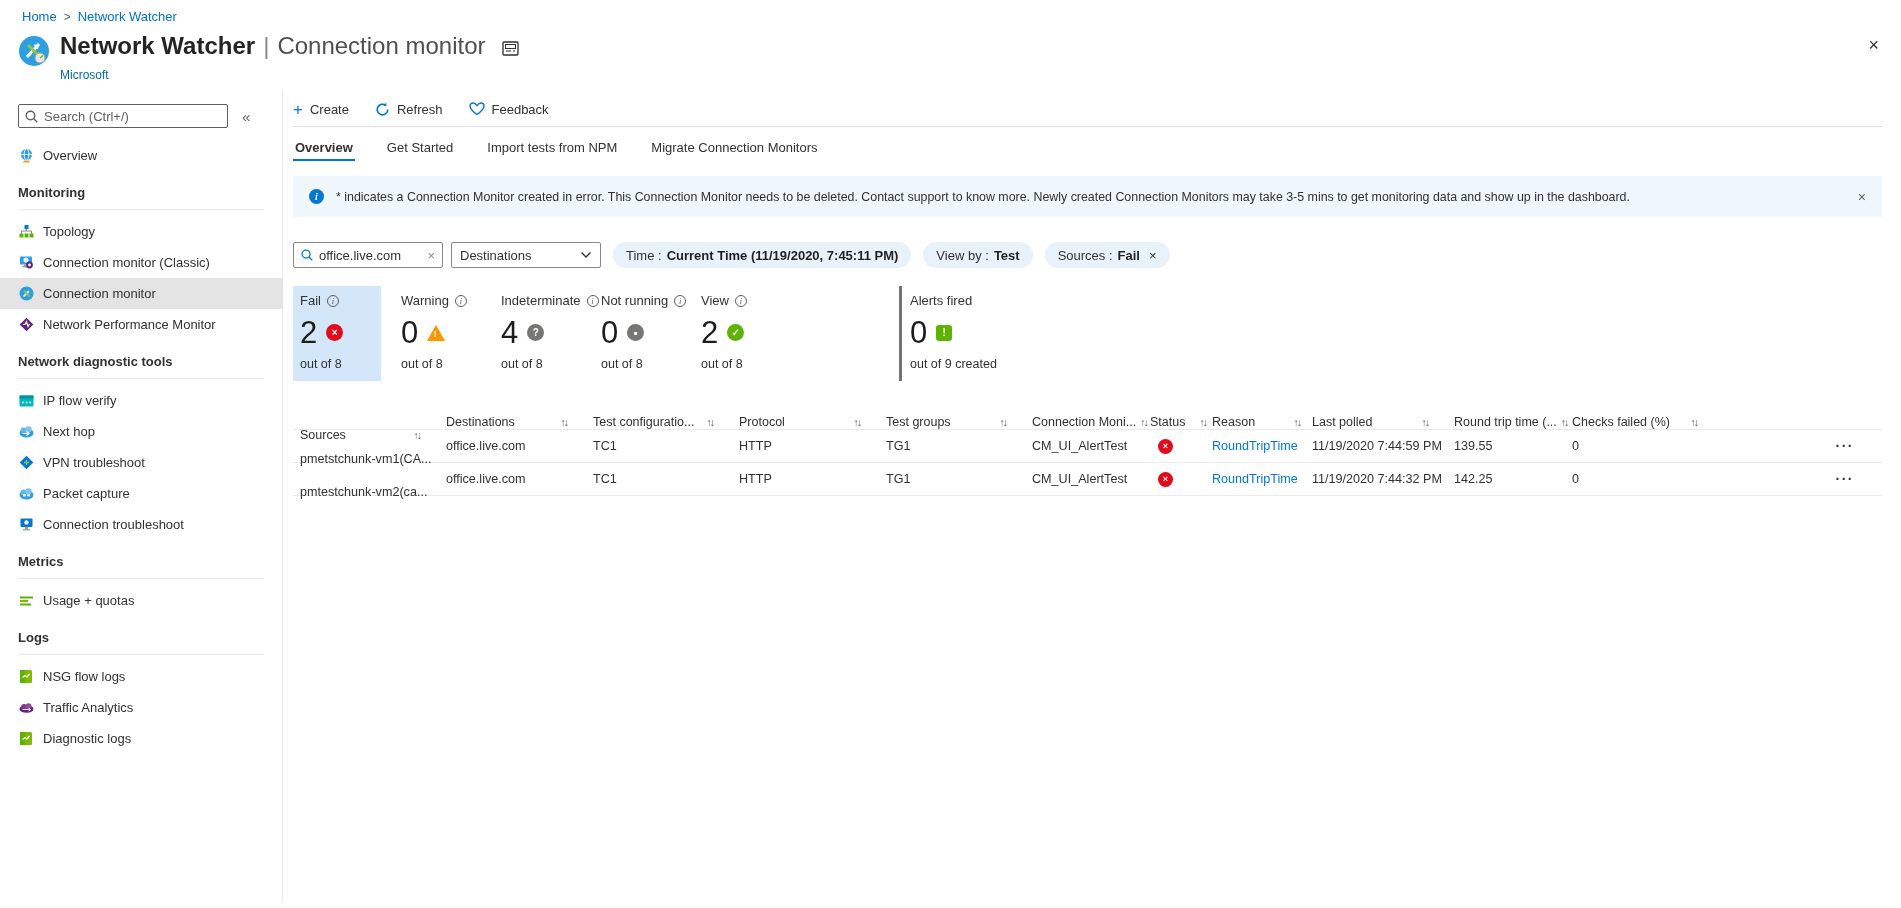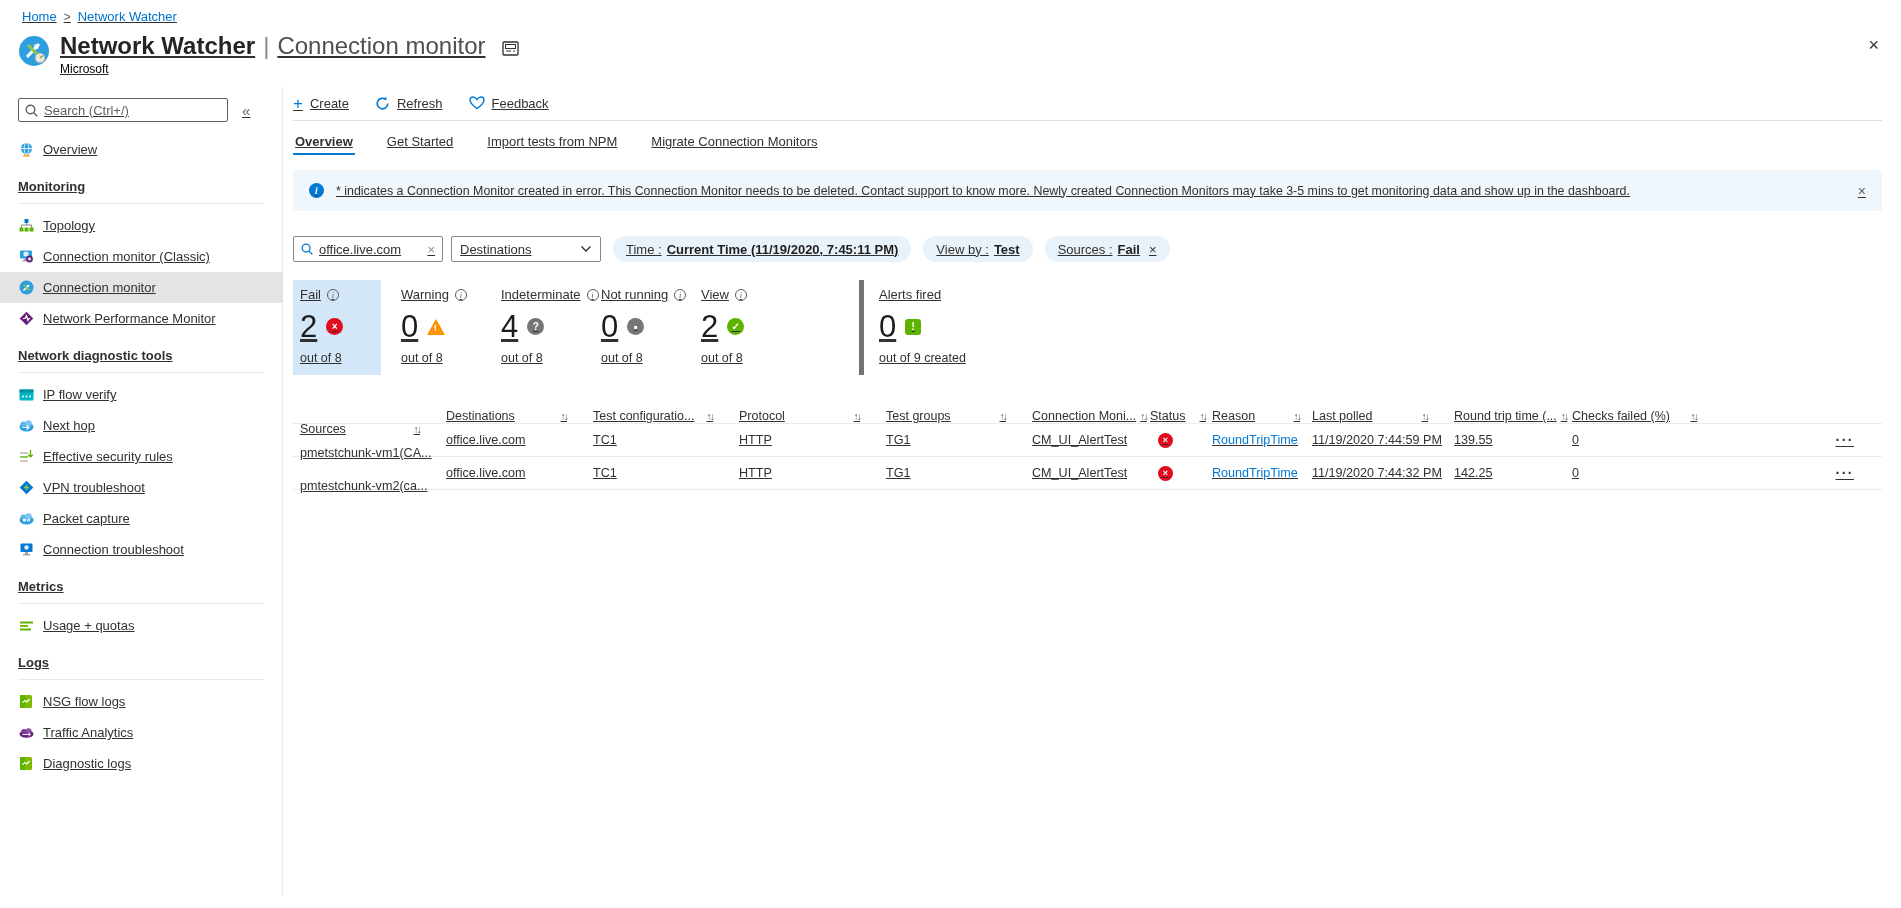--- a/index.html
+++ b/index.html
@@ -1,33 +1,33 @@
 <!DOCTYPE html>
 <html><head>
 <meta charset="utf-8">
 <style>
   * { margin:0; padding:0; box-sizing:border-box; }
   html,body { background:#fff; }
   .page {
     position:relative; width:1901px; height:908px; background:#fff;
-    font-family:"Liberation Sans", sans-serif; color:#323130; overflow:hidden;text-decoration:underline;
+    font-family:"Liberation Sans", sans-serif; color:#323130; overflow:hidden;
   }
   
   .breadcrumb { padding:9px 0 0 22px; font-size:13px; }
   .breadcrumb a { color:#0072c9; text-decoration:none; cursor:pointer; }
   .breadcrumb .sep { color:#605e5c; margin:0 7px; font-size:12px; }
   .titlebar { display:flex; align-items:flex-start; margin:8px 0 0 18px; }
   .nw-icon { width:32px; height:32px; margin-top:3px; }
   .title-col { margin-left:10px; }
   .title-line { font-size:24px; line-height:28px; display:flex; align-items:center; }
   .title-bold { font-weight:bold; color:#252423; }
   .title-div { color:#8a8886; font-weight:300; margin:0 8px; }
   .title-rest { color:#4f4f4f; font-weight:400; }
   .print-icon { margin-left:16px; margin-top:4px; cursor:pointer; }
-  .publisher { font-size:12px; color:#000000; margin-top:2px; }
+  .publisher { font-size:12px; color:#0369a1; margin-top:8px; }
   .page-close {
     position:absolute; top:36px; right:22px; font-size:18px; color:#323130;
     cursor:pointer; font-weight:400; line-height:18px;
   }
   
   .body { display:flex; margin-top:10px; height:810px; }
   .sidebar { width:283px; flex:none; border-right:1px solid #eaeaea; padding:12px 0 0 18px; }
   .search-row { display:flex; align-items:center; }
   .side-search {
     width:210px; height:24px; border:1px solid #605e5c; border-radius:2px;
@@ -106,21 +106,21 @@
   .card-num .n { font-size:31px; color:#1c1c1c; font-weight:400; line-height:31px; }
   .badge { width:17px; height:17px; border-radius:50%; margin-left:9px; display:flex; align-items:center; justify-content:center; color:#fff; flex:none; }
   .badge.fail { background:#e00b1c; font-size:10px; font-weight:bold; }
   .badge.indet { background:#767674; font-size:10px; font-weight:bold; }
   .badge.notrun { background:#767674; font-size:6px; }
   .badge.pass { background:#5db300; font-size:10px; font-weight:bold; }
   .tri { width:0; height:0; border-left:9px solid transparent; border-right:9px solid transparent; border-bottom:16px solid #ff9300; position:relative; margin-left:9px; }
   .tri span { position:absolute; left:-2.5px; top:4px; color:#fff; font-size:9px; font-weight:bold; }
   .sq-badge { width:16px; height:16px; border-radius:3px; background:#5db300; color:#fff; font-size:10px; font-weight:bold; display:flex; align-items:center; justify-content:center; margin-left:9px; }
   .card-sub { font-size:12.5px; color:#323130; margin-top:9px; }
-  .alerts { margin-left:65px; border-left:5px solid #737373; padding:7px 0 0 15px; }
+  .alerts { margin-left:105px; border-left:3px solid #737373; padding:7px 0 0 8px; }
   
   .grid { margin-top:21px; }
   .grid-head, .grid-row {
     display:grid;
     grid-template-columns:153px 147px 146px 147px 146px 118px 62px 100px 142px 118px 135px 1fr;
     align-items:center;
   }
   .grid-head { height:28px; border-bottom:1px solid #edebe9; }
   .th { display:flex; align-items:center; justify-content:space-between; font-size:12.5px; color:#323130; padding-right:26px; white-space:nowrap; overflow:visible; }
   .th .sort { color:#605e5c; font-size:10.5px; letter-spacing:-2px; margin-left:4px; cursor:pointer; }
@@ -267,31 +267,20 @@
                   <circle cx="4.5" cy="4.5" r="3" fill="#5ab5e8"></circle>
                   <circle cx="9.5" cy="3.5" r="3.2" fill="#7cc4ed"></circle>
                   <path d="M3.5 7.5 h6 M7.5 5.5 l2.5 2 -2.5 2" stroke="#fff" stroke-width="1.1" fill="none"></path>
                 </svg>
             </span>
             <span class="lbl">Next hop</span>
           </div>
           <div class="nav-item">
             <span class="ic">
               <svg width="15" height="15" viewBox="0 0 15 15">
-                  <line x1="1" y1="4" x2="9" y2="4" stroke="#b5b3b1" stroke-width="1.4"></line>
-                  <line x1="1" y1="8" x2="9" y2="8" stroke="#5db300" stroke-width="1.4"></line>
-                  <line x1="1" y1="12" x2="9" y2="12" stroke="#b5b3b1" stroke-width="1.4"></line>
-                  <path d="M11.5 1 v7 M11.5 8 l-2.2-2.2 M11.5 8 l2.2-2.2" stroke="#5db300" stroke-width="1.4" fill="none"></path>
-                </svg>
-            </span>
-            <span class="lbl">Effective security rules</span>
-          </div>
-          <div class="nav-item">
-            <span class="ic">
-              <svg width="15" height="15" viewBox="0 0 15 15">
                   <rect x="2.7" y="2.7" width="9.6" height="9.6" transform="rotate(45 7.5 7.5)" fill="#0078d4"></rect>
                   <path d="M5 7.5 h5 M7.5 5 v5" stroke="#8dc63f" stroke-width="1.5"></path>
                 </svg>
             </span>
             <span class="lbl">VPN troubleshoot</span>
           </div>
           <div class="nav-item">
             <span class="ic">
               <svg width="15" height="12" viewBox="0 0 15 12">
                   <ellipse cx="7.5" cy="7" rx="7" ry="4.5" fill="#2d9fe0"></ellipse>

